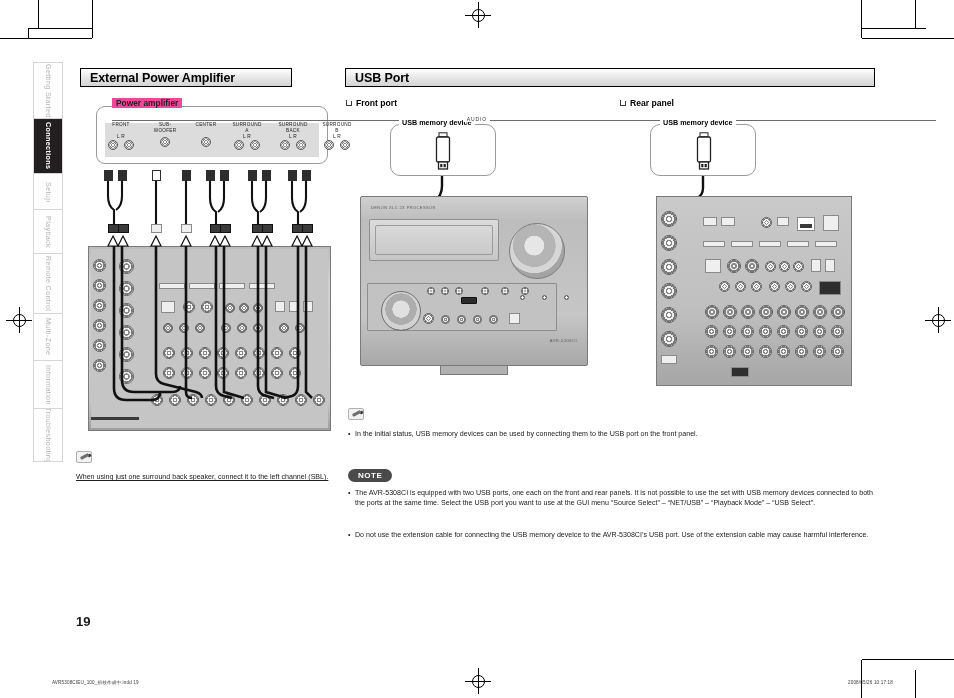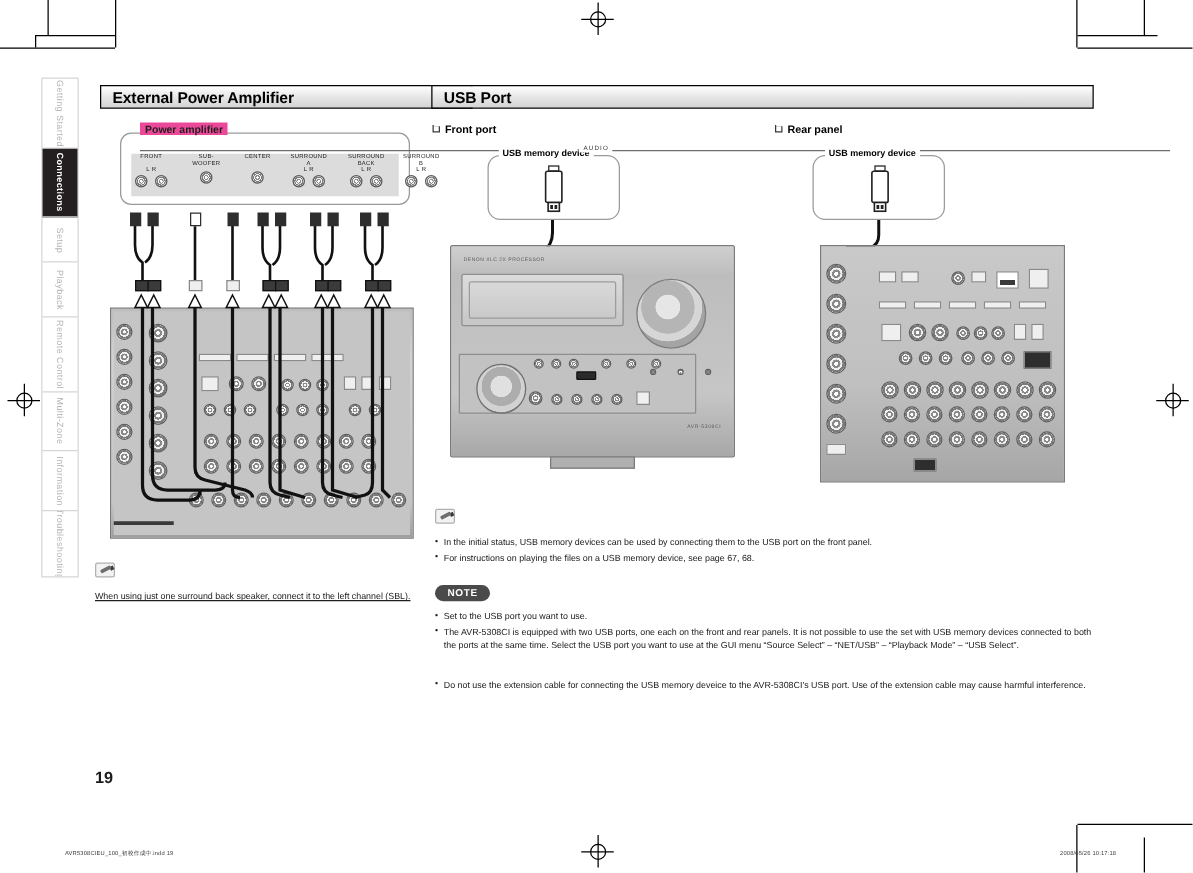--- a/index.html
+++ b/index.html
@@ -284,21 +284,21 @@
     <span>Multi-Zone</span>
   </div>
   <div class="tab" style="height:12%;">
     <span>Information</span>
   </div>
   <div class="tab" style="height:13%;">
     <span>Troubleshooting</span>
   </div>
 </div>
 
-<div class="sect-header" style="left:80px; top:68px; width:298px; height:19px;">
+<div class="sect-header" style="left:80px; top:68px; width:212px; height:19px;">
   <span>External Power Amplifier</span>
 </div>
 
 <div id="amp-box">
   <div id="amp-inner"></div>
 </div>
 <div id="amp-title">Power amplifier</div>
 <div id="audio-rule"></div>
 <div id="audio-label">AUDIO</div>
 
@@ -648,28 +648,26 @@
   <div class="mini-knob" style="left:156px; top:148px; width:13px; height:13px;"></div>
   <div class="mini-knob" style="left:174px; top:148px; width:13px; height:13px;"></div>
 
   <div class="lightblk" style="left:74px; bottom:8px; width:18px; height:10px; background:#2e2e2e;"></div>
 </div>
 
 <div style="position:absolute; left:348px; top:406px; width:536px;">
   <div class="memo-icon"></div>
   <ul class="bullet-list" style="margin-top:5px;">
     <li>In the initial status, USB memory devices can be used by connecting them to the USB port on the front panel.</li>
-    <li>For instructions on playing the files on a USB memory device, see page 67, 68.</li>
   </ul>
 </div>
 
 <div style="position:absolute; left:348px; top:464px; width:536px;">
   <span class="note-badge">NOTE</span>
   <ul class="bullet-list" style="margin-top:6px;">
-    <li>Set to the USB port you want to use.</li>
     <li style="margin-bottom:22px;">The AVR-5308CI is equipped with two USB ports, one each on the front and rear panels. It is not possible to use the set with USB memory devices connected to both the ports at the same time. Select the USB port you want to use at the GUI menu “Source Select” – “NET/USB” – “Playback Mode” – “USB Select”.</li>
     <li>Do not use the extension cable for connecting the USB memory deveice to the AVR-5308CI’s USB port. Use of the extension cable may cause harmful interference.</li>
   </ul>
 </div>
 
 <div id="pagenum">19</div>
 <div class="footer-text" style="left:52px; top:680px;">AVR5308CIEU_100_初校作成中.indd   19</div>
 <div class="footer-text" style="left:848px; top:680px;">2008/05/26   10:17:18</div>
 
 </body></html>

